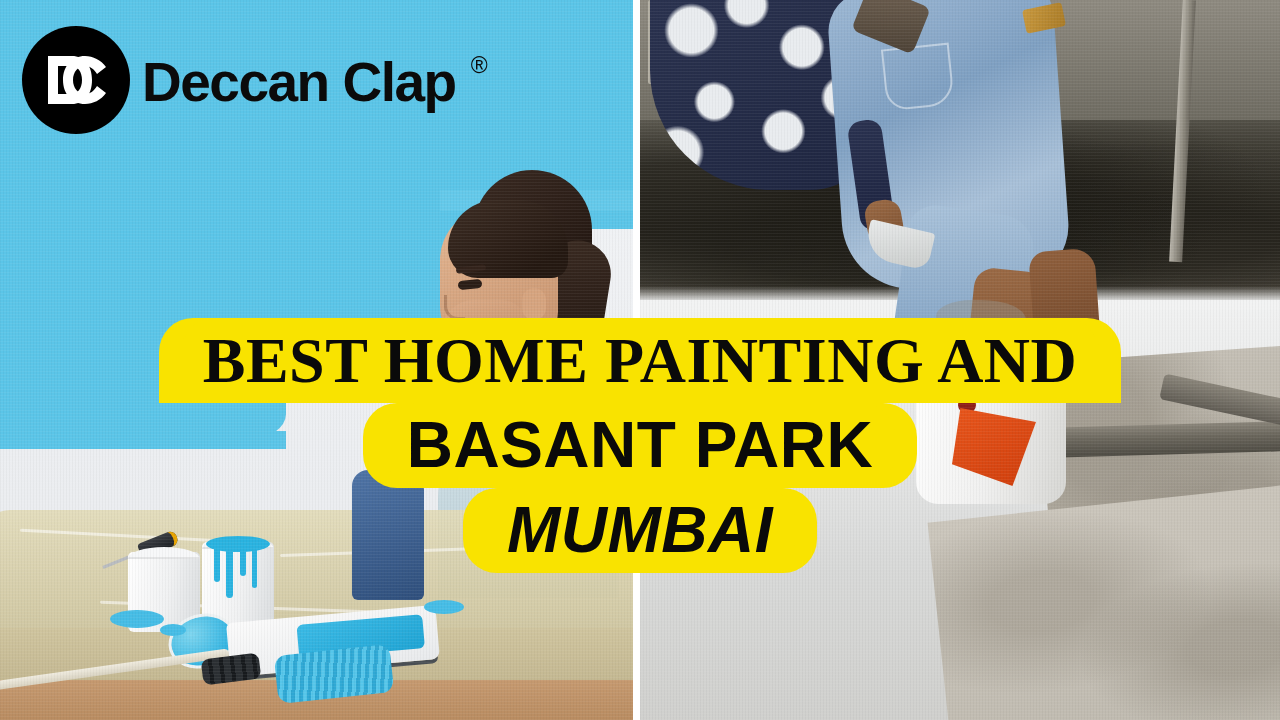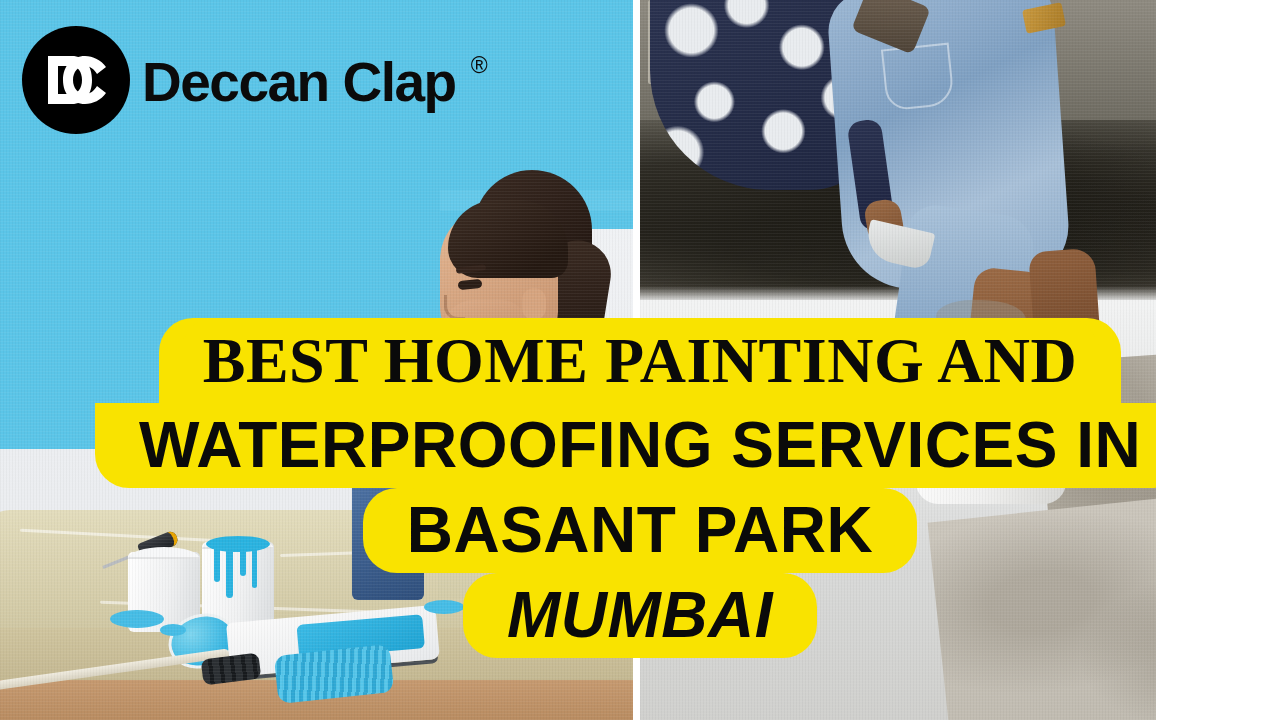--- a/index.html
+++ b/index.html
@@ -6,21 +6,21 @@
     margin: 0;
     padding: 0;
     background: #ffffff;
   }
   body {
     font-family: "Liberation Sans", sans-serif;
   }
 
   #thumbnail {
     position: relative;
-    width: 1156px;
+    width: 1280px;
     height: 720px;
     overflow: hidden;
     background: #f9a8d4;
   }
 
   
   .photo-left {
     position: absolute;
     left: 0;
     top: 0;
@@ -653,18 +653,17 @@
       </svg>
     </div>
     <div class="logo-text">
       <div class="logo-name">Deccan Clap</div>
       <div class="logo-reg">®</div>
     </div>
   </div>
 
   <div class="headline">
     <div class="hl-line l1">BEST HOME PAINTING AND</div>
-    <div class="hl-line l2">WATERPROOFING SERVICES IN</div>
     <div class="hl-line l3">BASANT PARK</div>
     <div class="hl-line l4">MUMBAI</div>
   </div>
 
 </div>
 
 </body></html>

